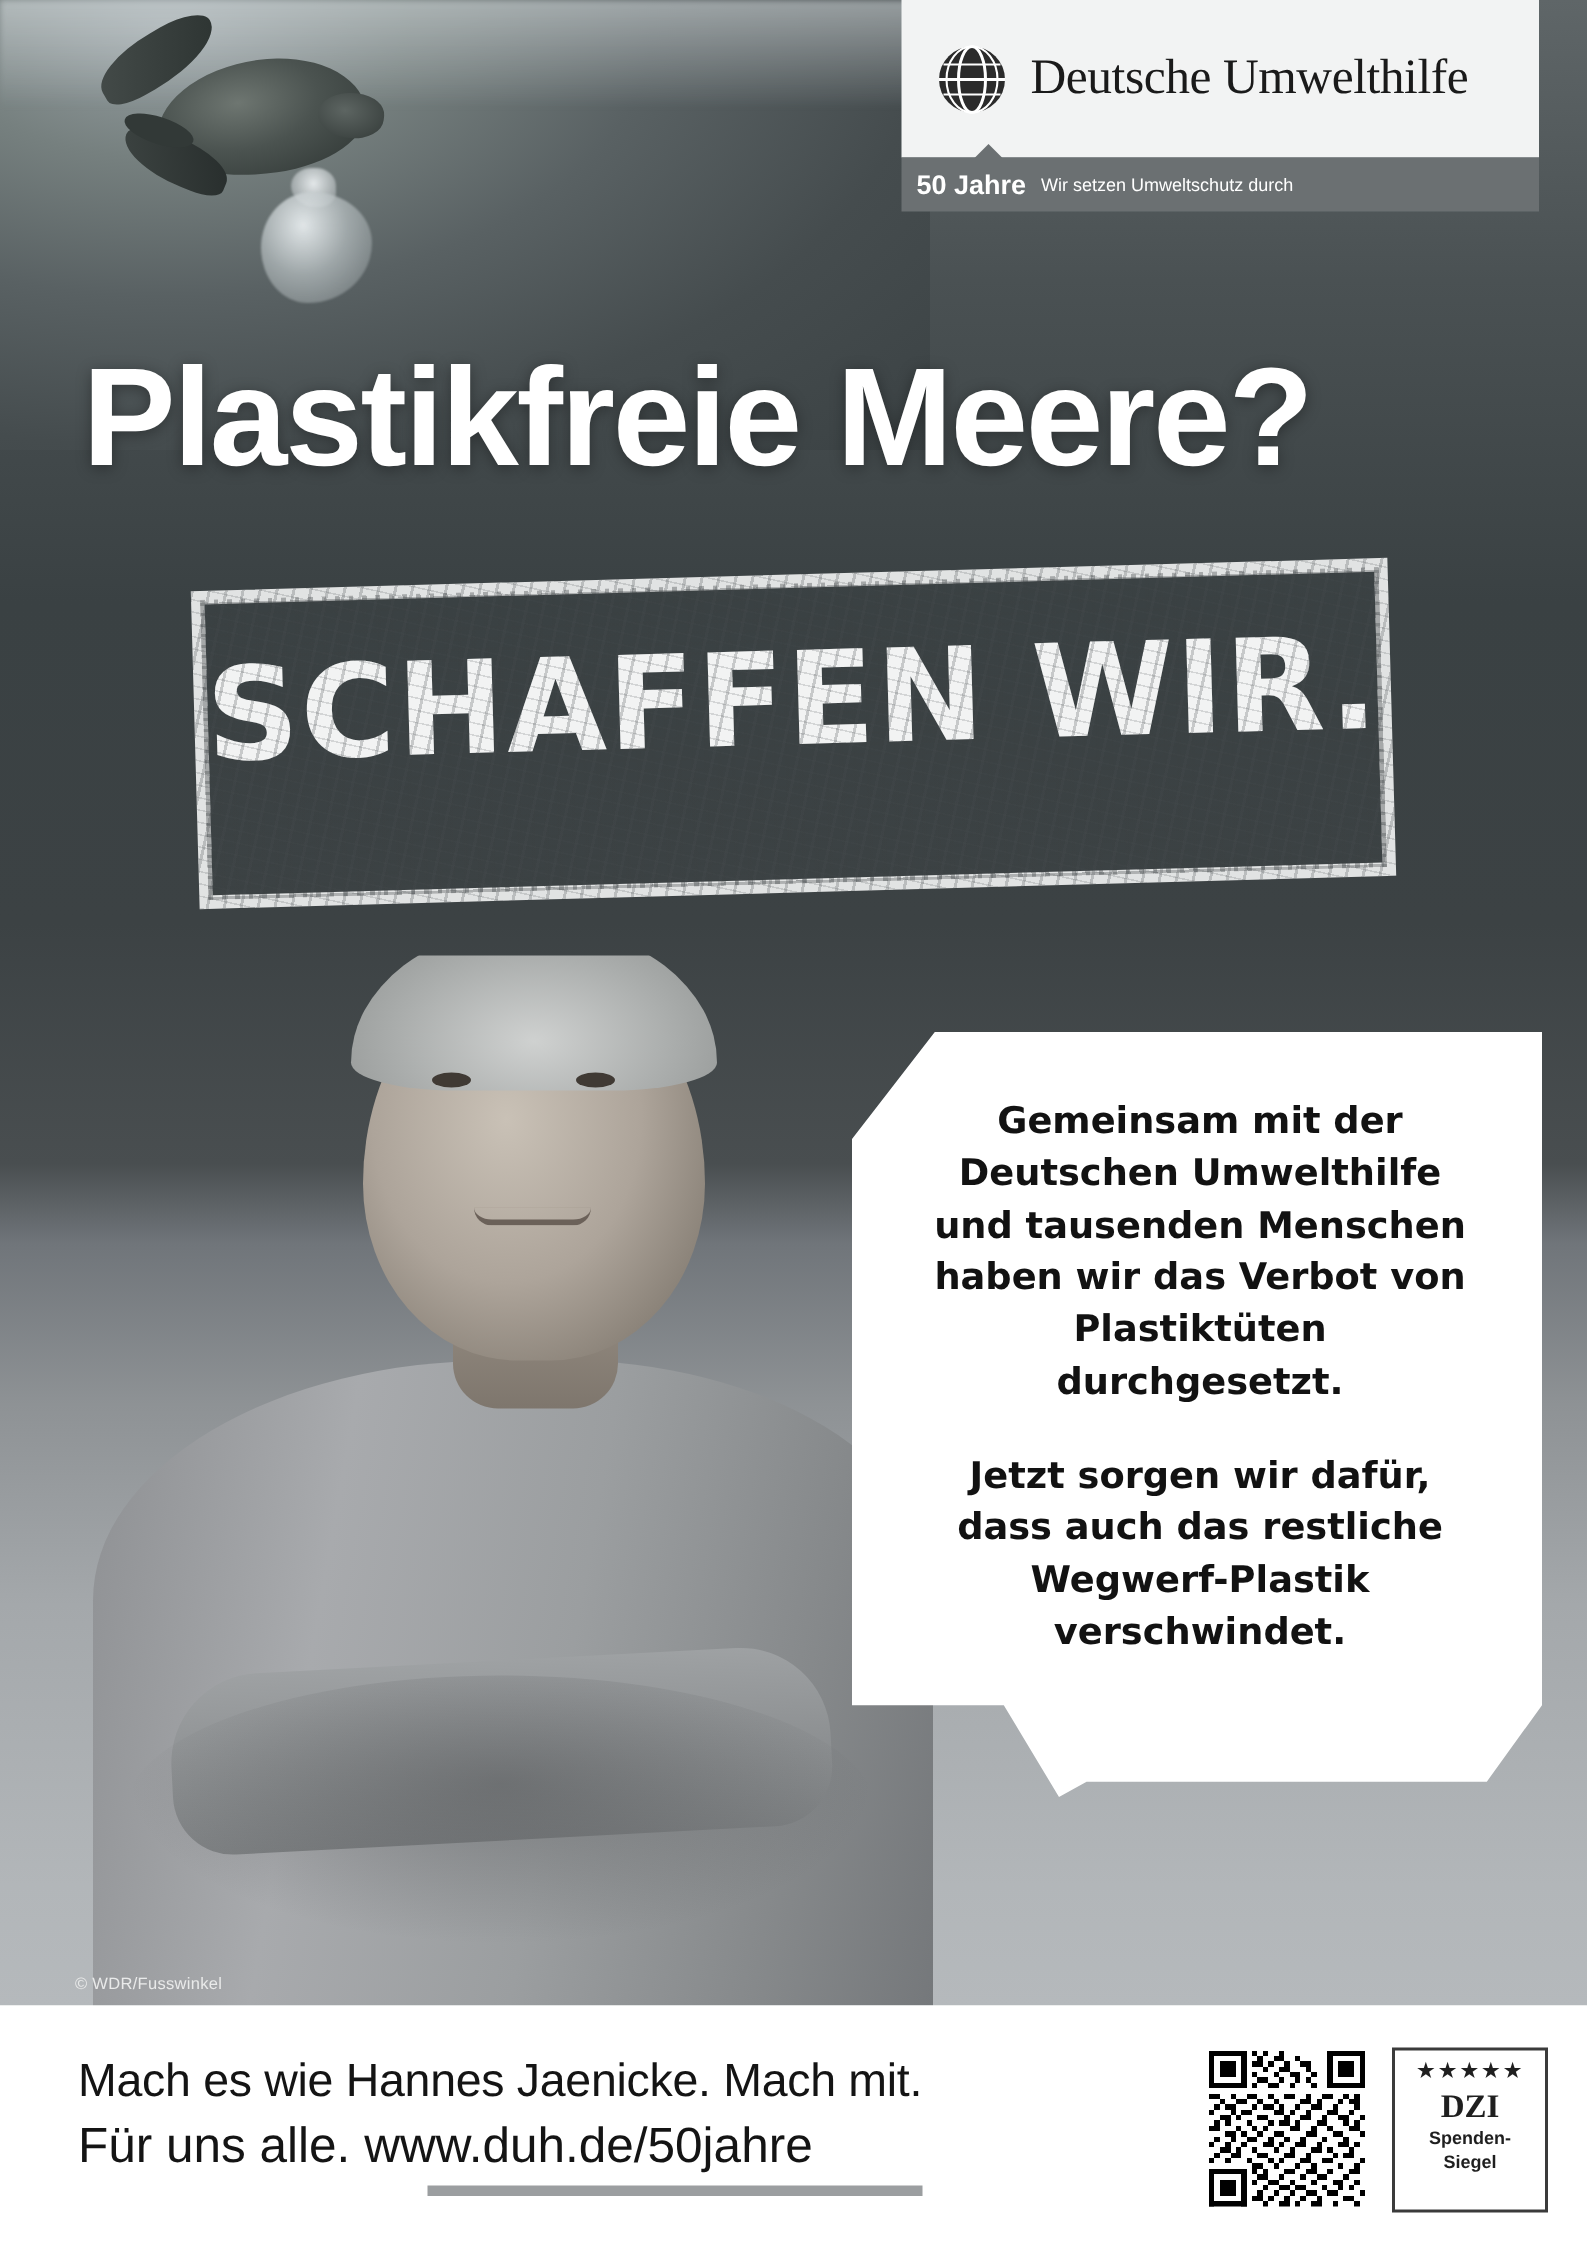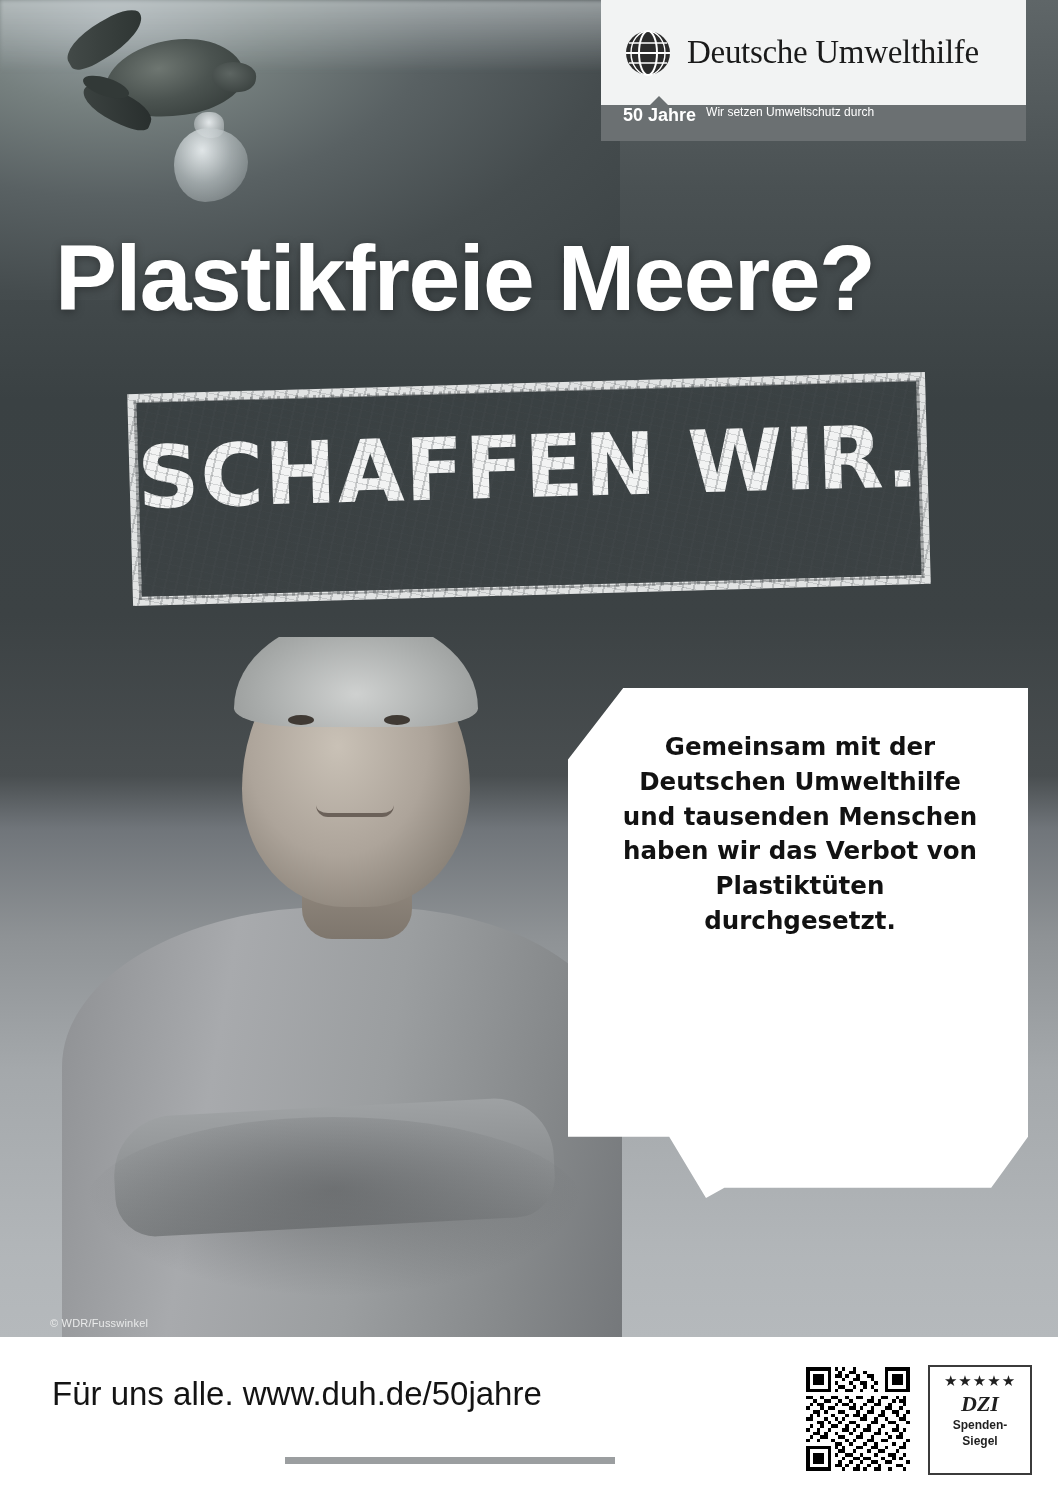--- a/index.html
+++ b/index.html
@@ -121,22 +121,22 @@
     font-family: "Liberation Serif", serif;
     font-size: 33px;
     letter-spacing: -0.3px;
     color: #1a1a1a;
     white-space: nowrap;
   }
   .logo-bar {
     background: #6b7072;
     height: 36px;
     display: flex;
-    align-items: flex-start;
-    padding-left: 22px;
+    align-items: center;
+    padding-left: 10px;
     gap: 10px;
     position: relative;
   }
   .logo-bar::before {
     content: "";
     position: absolute;
     left: 48px; top: -9px;
     width: 0; height: 0;
     border-left: 10px solid transparent;
     border-right: 10px solid transparent;
@@ -332,21 +332,21 @@
   .dzi {
     position: absolute;
     right: 26px; top: 28px;
     width: 104px; height: 110px;
     border: 2px solid #3b3b3b;
     background: #fff;
     padding-top: 6px;
     text-align: center;
   }
   .dzi-stars { font-size: 15px; letter-spacing: 1px; color: #1f1f1f; line-height: 1; }
-  .dzi-title { font-family: "Liberation Serif", serif; font-style: italic; font-weight: bold; font-size: 22px; color: #1f1f1f; margin-top: 3px; }
+  .dzi-title { font-family: "Liberation Serif", serif; font-weight: bold; font-size: 22px; color: #1f1f1f; margin-top: 3px; }
   .dzi-sub { font-size: 12px; font-weight: bold; color: #1f1f1f; line-height: 1.15; margin-top: 2px; }
 </style>
 </head>
 <body>
 
 <div class="poster">
 
   <div class="photo-area">
 
     <div class="water"></div>
@@ -401,25 +401,27 @@
       <div class="p-head"></div>
       <div class="p-hair"></div>
       <div class="p-eye-l"></div>
       <div class="p-eye-r"></div>
       <div class="p-mouth"></div>
       <div class="credit">© WDR/Fusswinkel</div>
     </div>
 
     <div class="bubble">
       <p>Gemeinsam mit der Deutschen Umwelthilfe und tausenden Menschen haben wir das Verbot von Plastiktüten durchgesetzt.</p>
+      <p class="second">Jetzt sorgen wir dafür, dass auch das restliche Wegwerf-Plastik verschwindet.</p>
     </div>
   </div>
 
   <div class="footer">
     <div class="footer-text">
+      <div class="foot-line1">Mach es wie Hannes Jaenicke. Mach mit.</div>
       <div class="foot-line2">
         <span class="foot-strong">Für uns alle.</span>
         <span class="foot-url">www.duh.de/50jahre</span>
       </div>
     </div>
     <div class="foot-rule"></div>
 
     <div class="qr">
       <svg viewBox="0 0 29 29" width="104" height="104" shape-rendering="crispEdges" aria-hidden="true">
         <rect width="29" height="29" fill="#ffffff"></rect>

